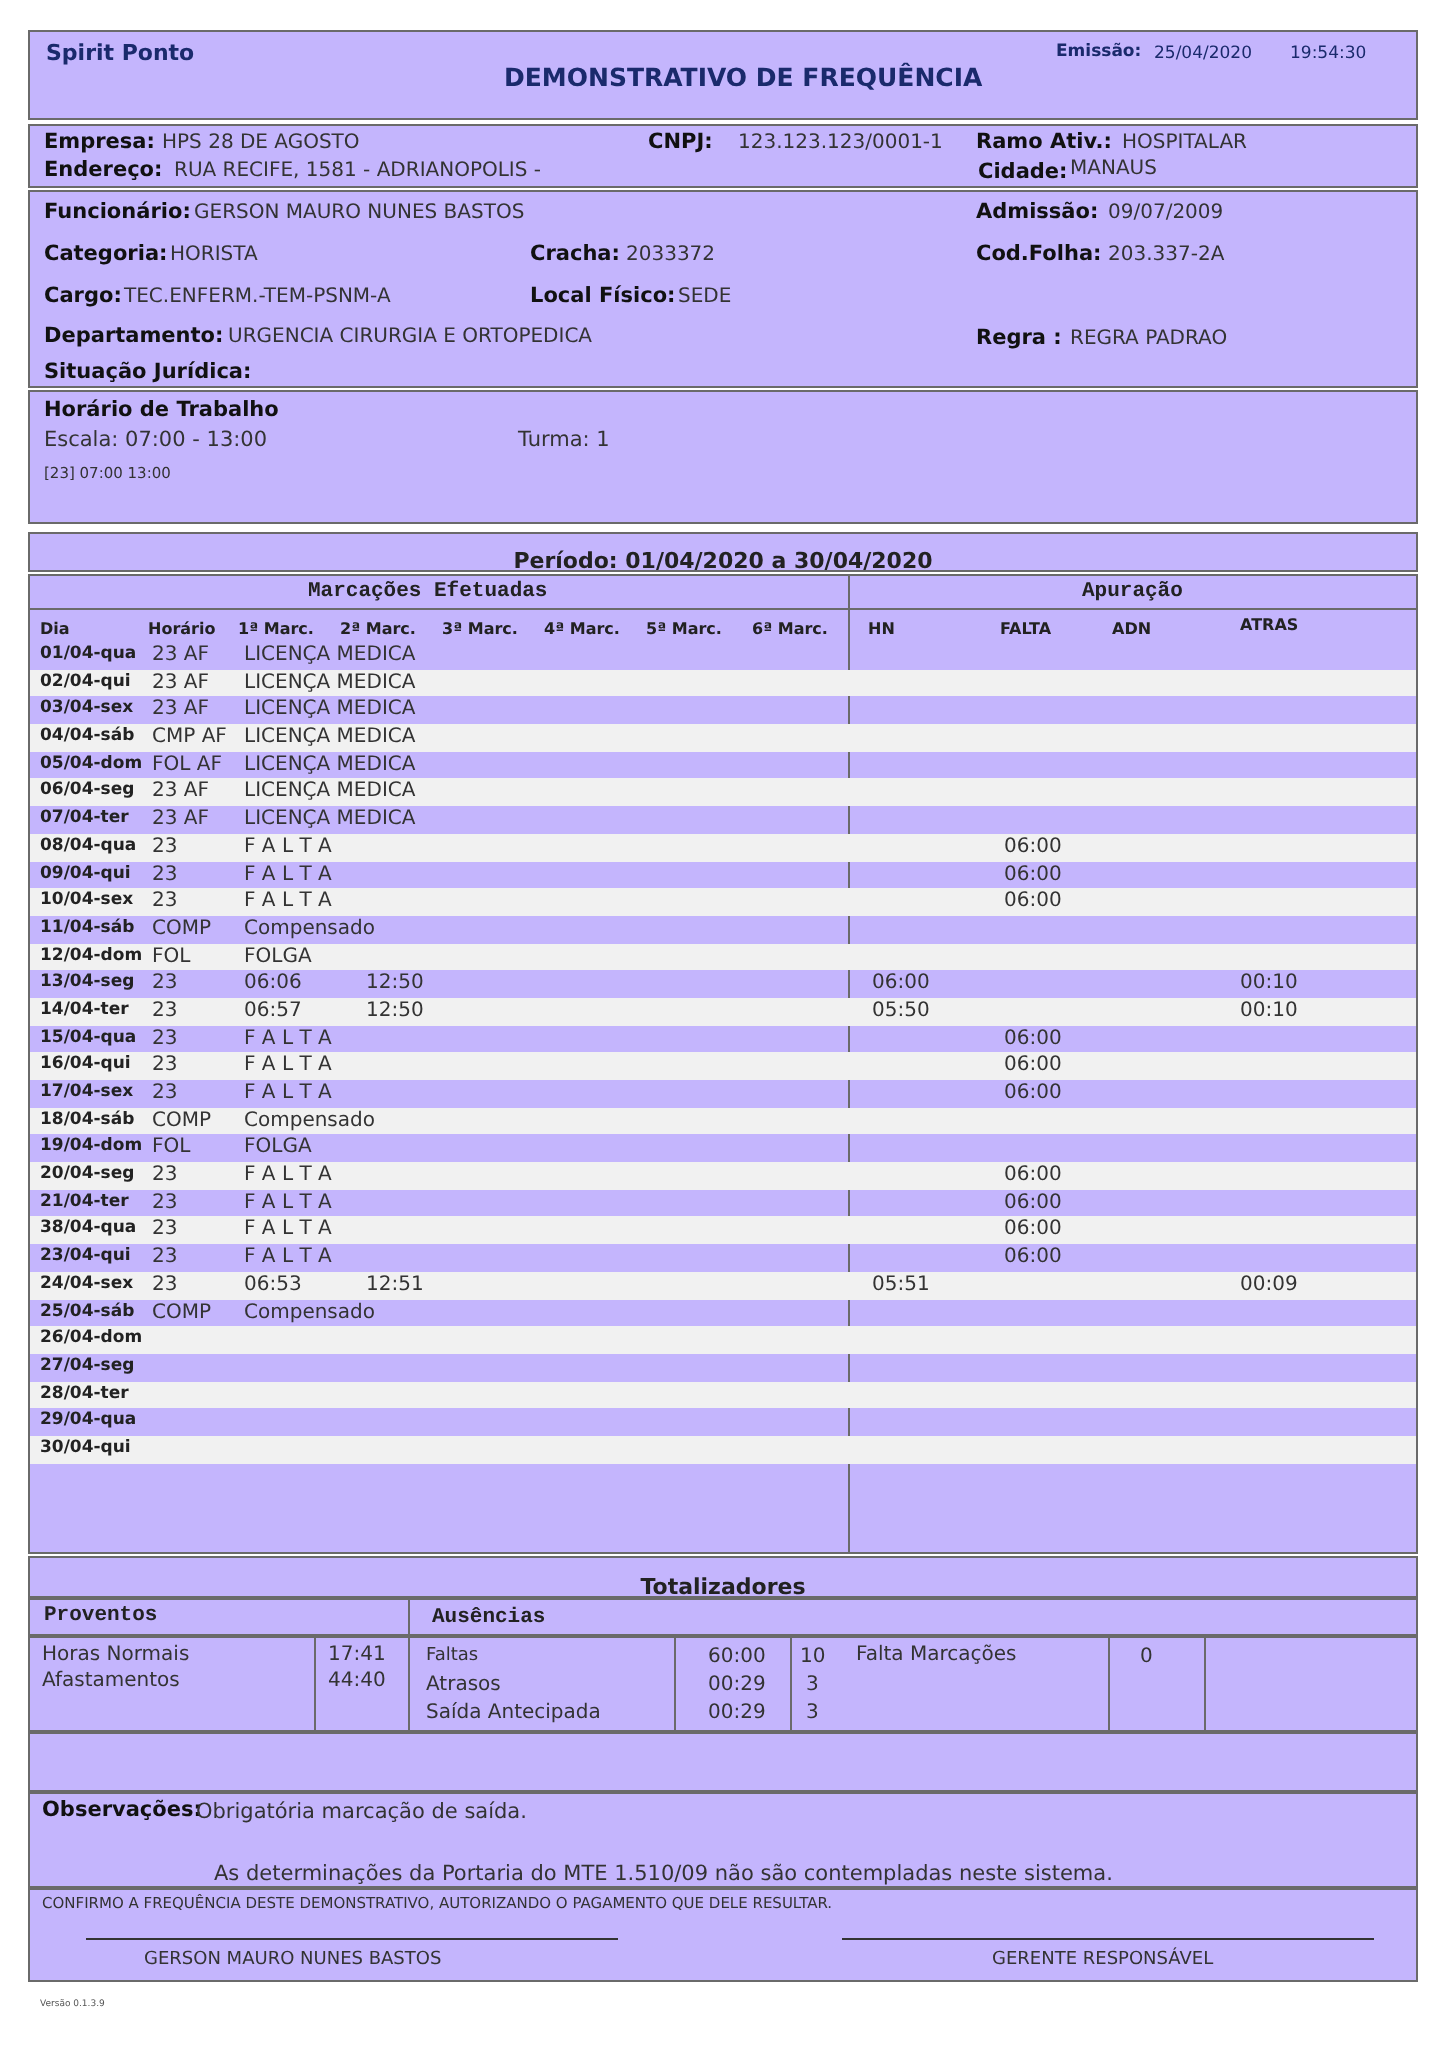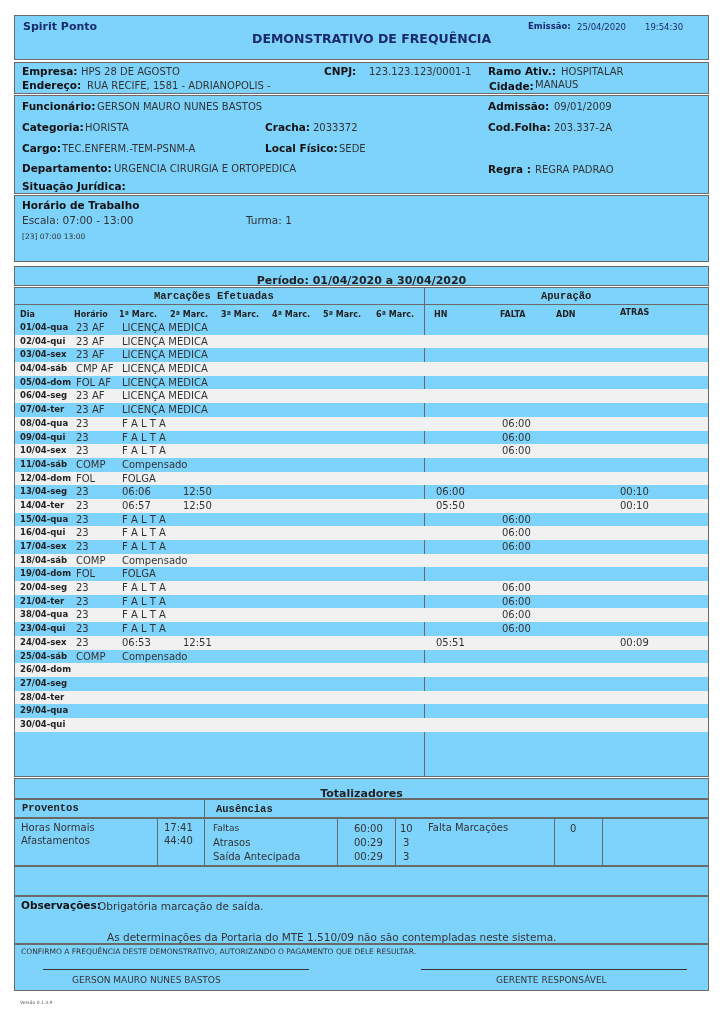--- a/index.html
+++ b/index.html
@@ -1,18 +1,18 @@
 <!DOCTYPE html>
 <html><head>
 <meta charset="utf-8">
 <style>
   * { box-sizing: border-box; margin: 0; padding: 0; }
   html, body { width: 725px; height: 1024px; background: #fff; overflow: hidden; }
   body { font-family: "DejaVu Sans", sans-serif; color: #222; position: relative; }
-  .sec { position: absolute; left: 14px; width: 695px; border: 1.5px solid #6a6a6a; background: #7dd3fc; }
+  .sec { position: absolute; left: 14px; width: 695px; border: 1.5px solid #6a6a6a; background: #c4b5fd; }
   .abs { position: absolute; white-space: nowrap; }
   .b { font-weight: bold; font-family: Liberation Mono, monospace; }
   .lbl { font-weight: bold; font-size: 10.5px; color: #111; }
   .val { font-size: 10px; color: #333; }
 
   
   #hdr { top: 15px; height: 45px; }
   #hdr .app { left: 8px; top: 4px; font-size: 11px; font-weight: bold; color: #1a2a6c; }
   #hdr .title { left: 237px; top: 15px; font-size: 12.5px; font-weight: bold; color: #1a2a6c; }
   #hdr .em-l { left: 513px; top: 5px; font-size: 8.5px; font-weight: bold; color: #1a2a6c; }
@@ -76,21 +76,21 @@
   <span class="abs lbl" style="left:7px;top:16px">Endereço:</span>
   <span class="abs val" style="left:72px;top:17px">RUA RECIFE, 1581 - ADRIANOPOLIS -</span>
   <span class="abs lbl" style="left:474px;top:17px">Cidade:</span>
   <span class="abs val" style="left:520px;top:16px">MANAUS</span>
 </div>
 
 <div id="func" class="sec">
   <span class="abs lbl" style="left:7px;top:4px">Funcionário:</span>
   <span class="abs val" style="left:82px;top:5px">GERSON MAURO NUNES BASTOS</span>
   <span class="abs lbl" style="left:473px;top:4px">Admissão:</span>
-  <span class="abs val" style="left:539px;top:5px">09/01/2009</span>
+  <span class="abs val" style="left:539px;top:5px">09/07/2009</span>
 
   <span class="abs lbl" style="left:7px;top:25px">Categoria:</span>
   <span class="abs val" style="left:70px;top:26px">HORISTA</span>
   <span class="abs lbl" style="left:250px;top:25px">Cracha:</span>
   <span class="abs val" style="left:298px;top:26px">2033372</span>
   <span class="abs lbl" style="left:473px;top:25px">Cod.Folha:</span>
   <span class="abs val" style="left:539px;top:26px">203.337-2A</span>
 
   <span class="abs lbl" style="left:7px;top:46px">Cargo:</span>
   <span class="abs val" style="left:47px;top:47px">TEC.ENFERM.-TEM-PSNM-A</span>
@@ -102,21 +102,21 @@
   <span class="abs lbl" style="left:473px;top:67px">Regra :</span>
   <span class="abs val" style="left:520px;top:68px">REGRA PADRAO</span>
 
   <span class="abs lbl" style="left:7px;top:84px">Situação Jurídica:</span>
   <span class="abs val" style="left:120px;top:85px"></span>
 </div>
 
 <div id="hor" class="sec">
   <span class="abs lbl" style="left:7px;top:3px">Horário de Trabalho</span>
   <span class="abs val" style="left:7px;top:18px;font-size:10.5px">Escala: 07:00 - 13:00</span>
-  <span class="abs val" style="left:231px;top:18px;font-size:10.5px">Turma: 1</span>
+  <span class="abs val" style="left:244px;top:18px;font-size:10.5px">Turma: 1</span>
   <span class="abs val" style="left:7px;top:36px;font-size:7.5px">[23]  07:00  13:00</span>
 </div>
 
 <div id="per" class="sec">
   <span class="t">Período: 01/04/2020 a 30/04/2020</span>
 </div>
 
 <div id="grid" class="sec">
   <div class="hrow">
     <span class="abs b" style="left:139px;top:2px;font-size:10.5px">Marcações Efetuadas</span>

